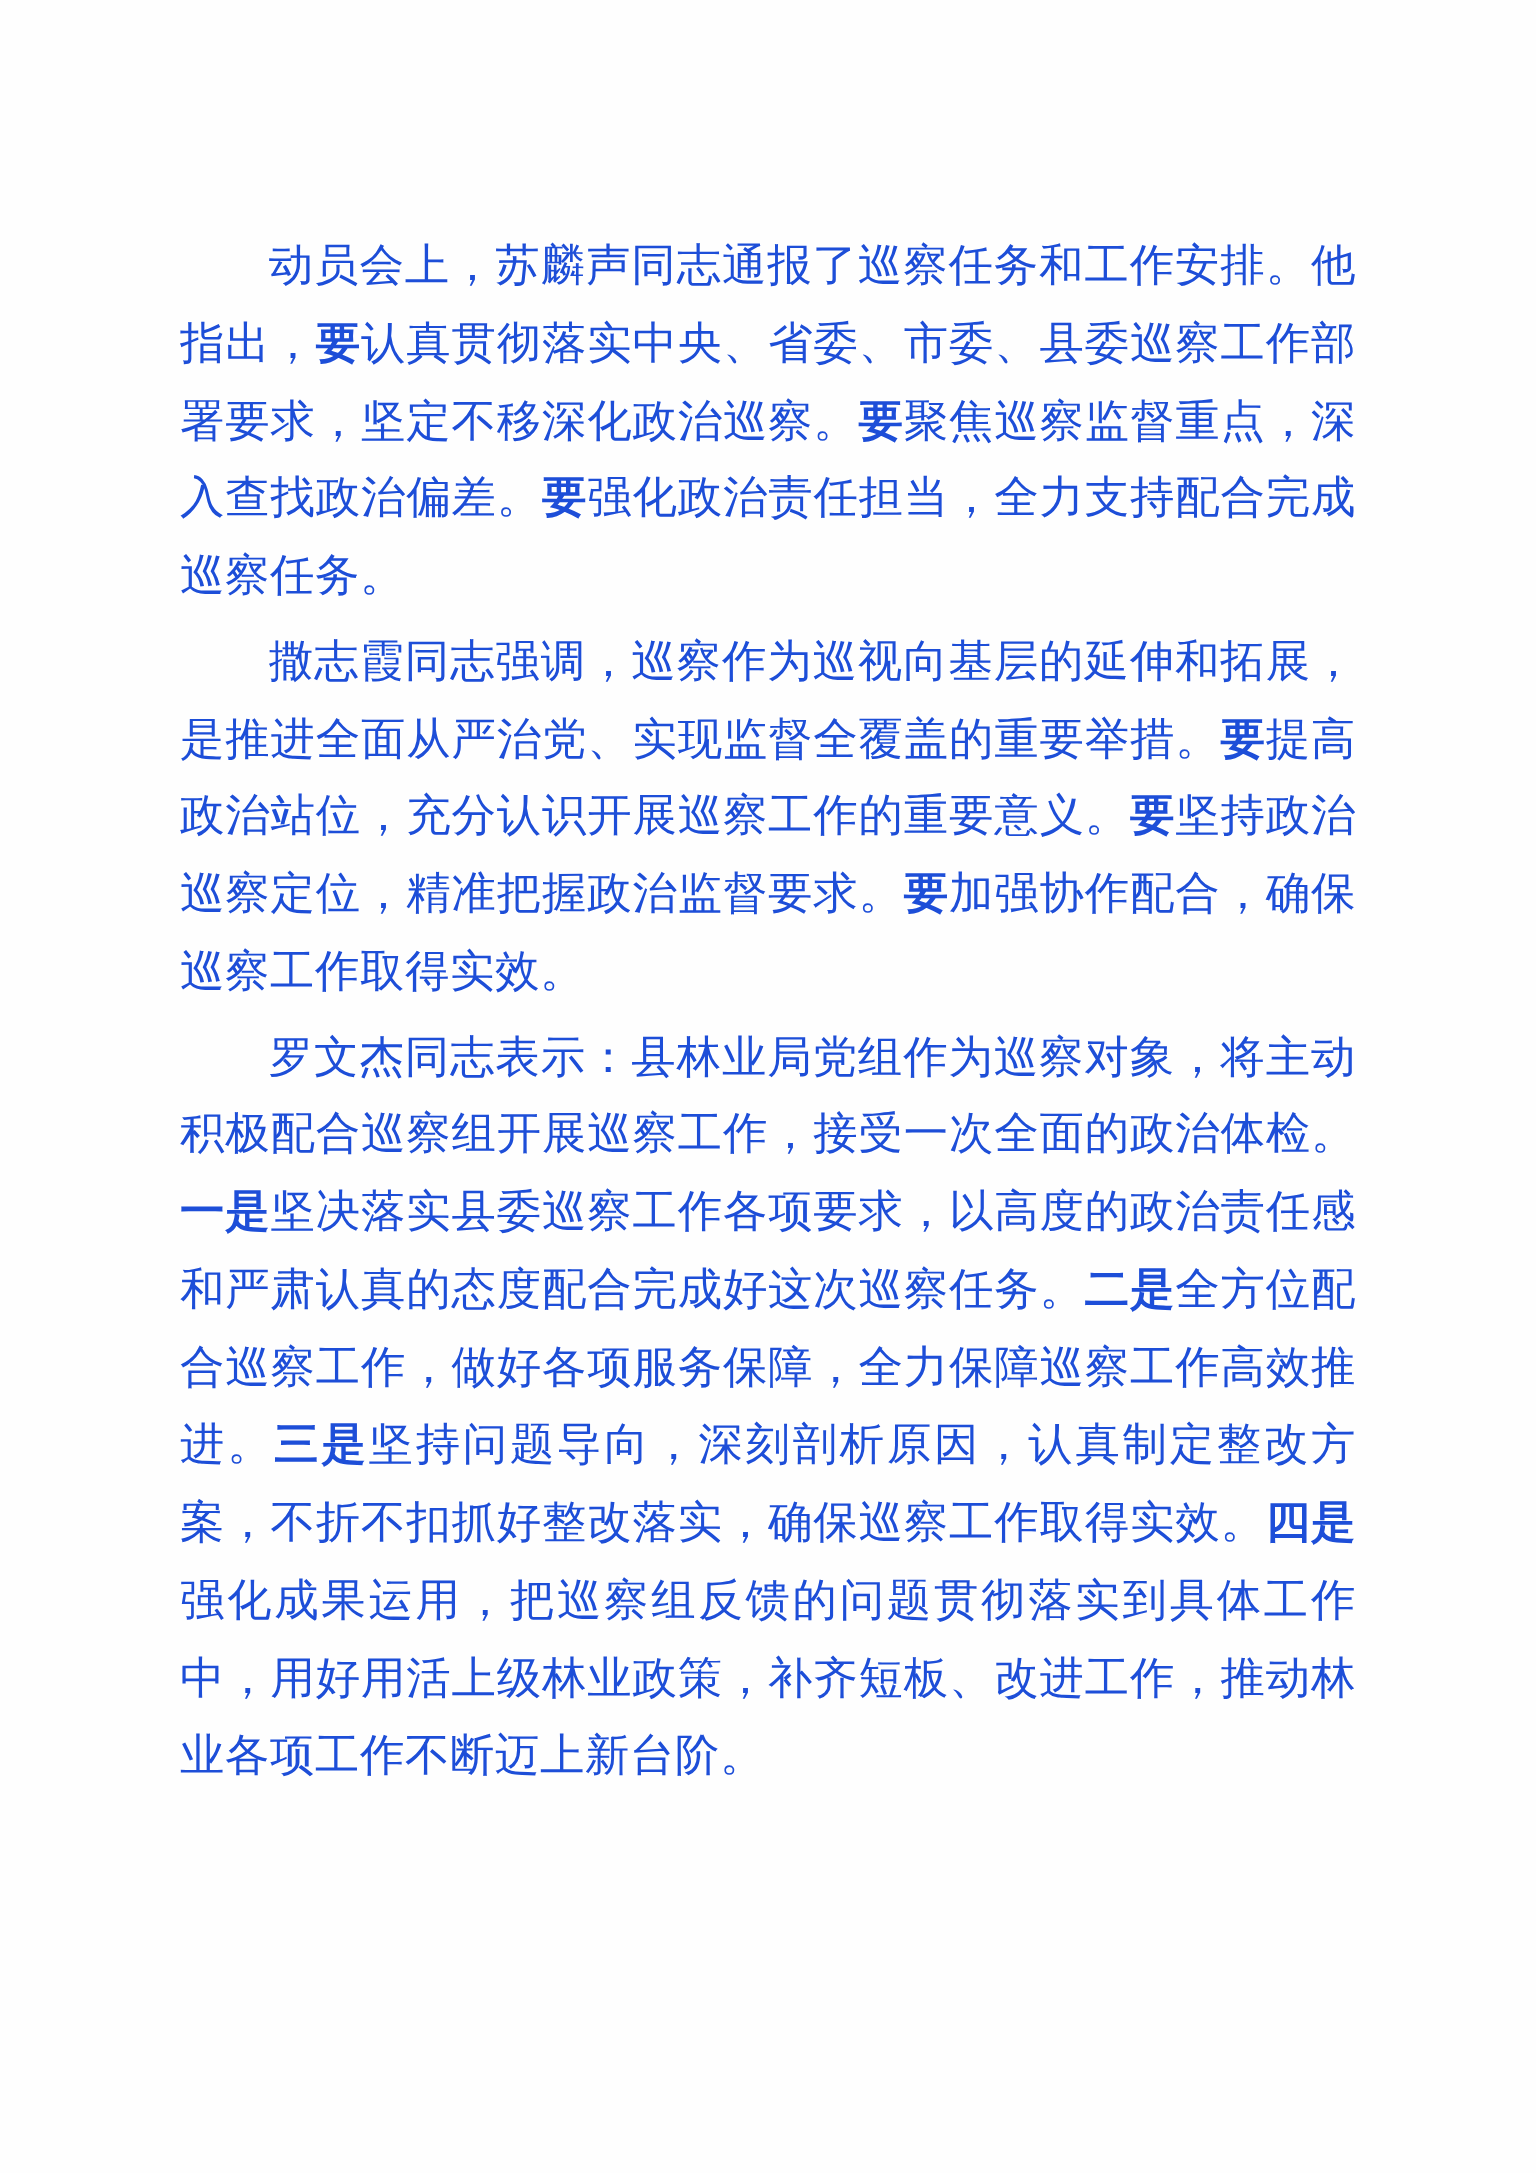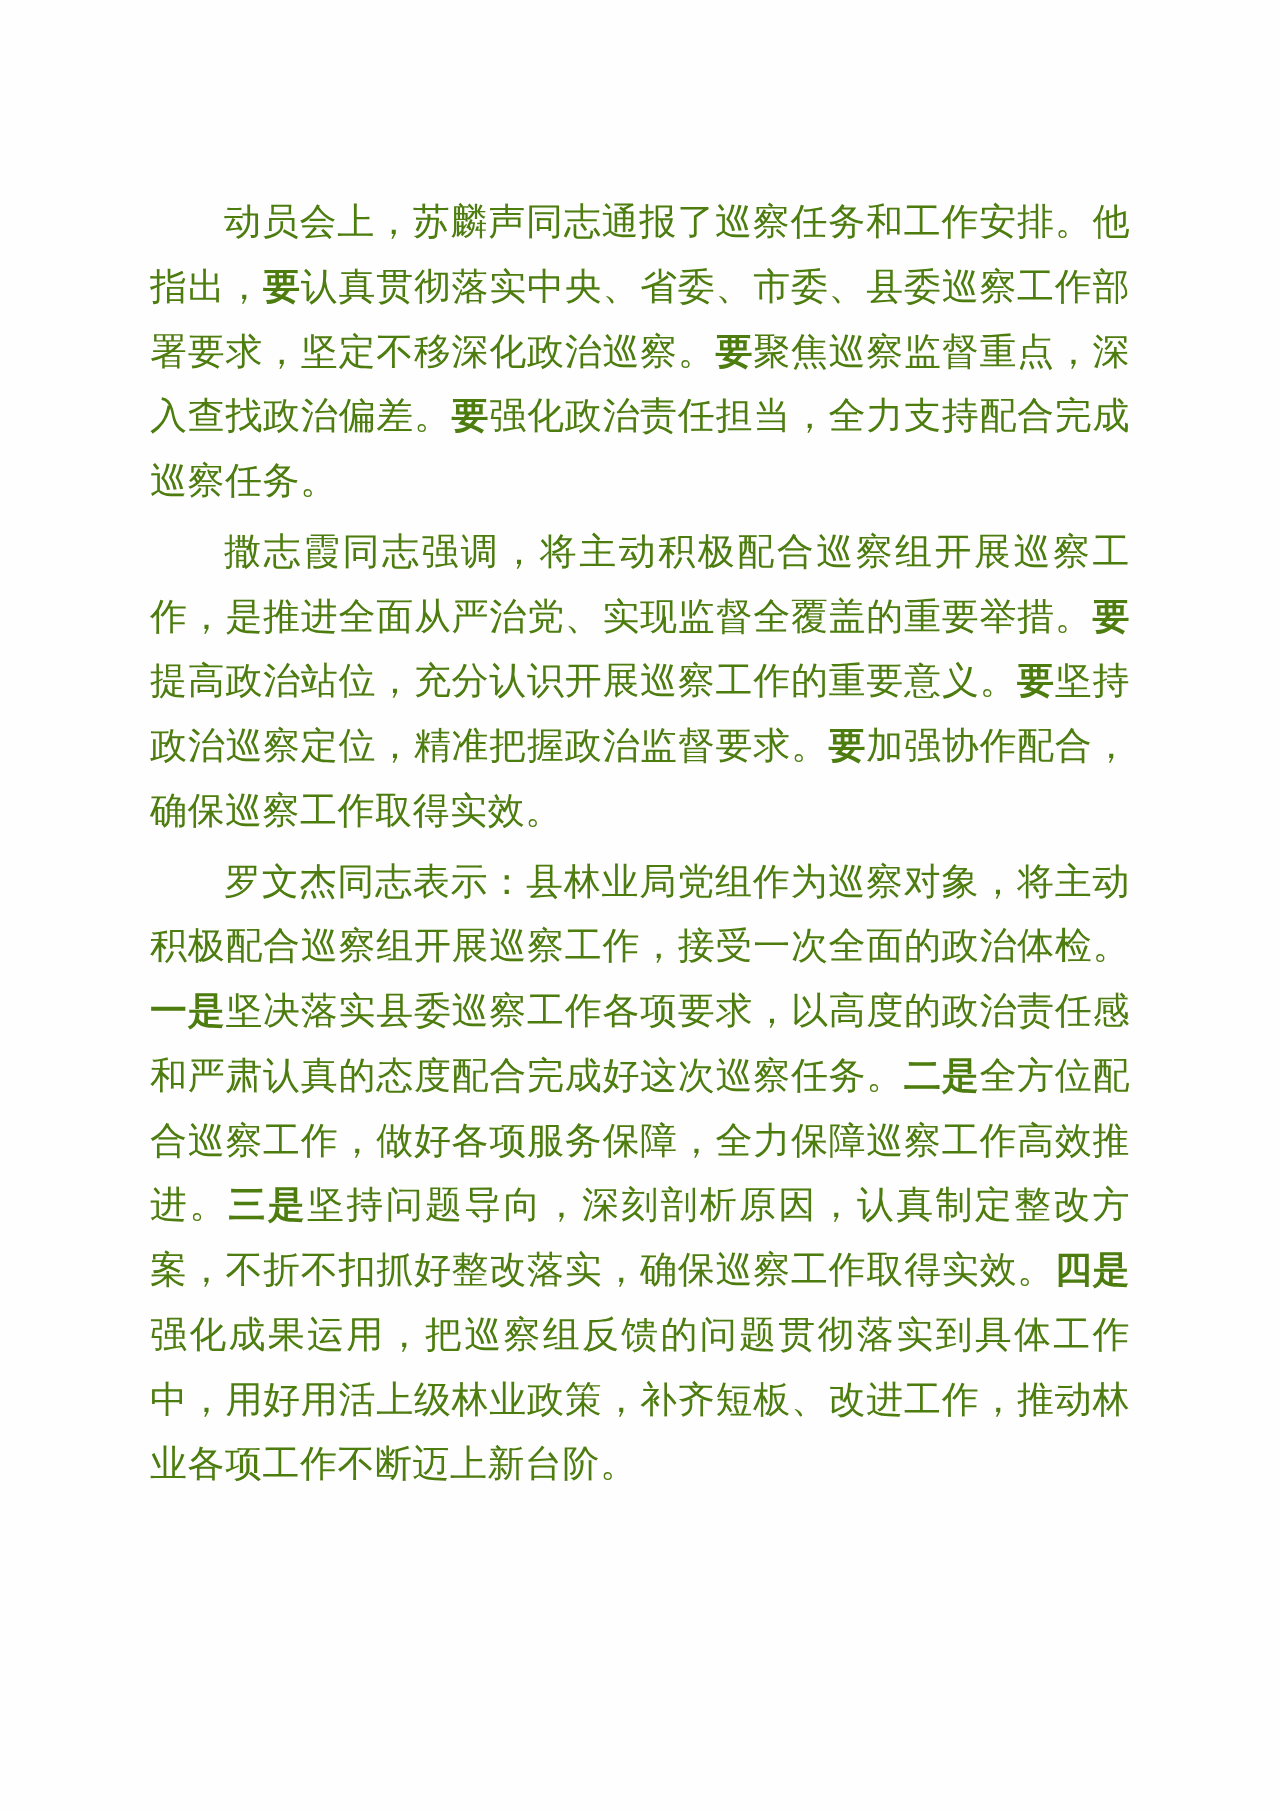--- a/index.html
+++ b/index.html
@@ -23,37 +23,37 @@
     box-sizing: border-box;
     padding: 190px 150px 80px 150px;
     overflow: hidden;
   }
   .body-text {
     font-size: 37px;
     line-height: 1.75;
     letter-spacing: 0.5px;
     text-align: justify;
     text-justify: inter-ideograph;
-    color: #4d7c0f;
+    color: #1d4ed8;
   }
   .para {
     margin: 0 0 6px 0;
     text-indent: 2em;
     font-weight: 400;
   }
   
   .run-bold {
     font-weight: 700;
   }
   .run-normal {
     font-weight: 400;
   }
 </style>
 </head>
 <body>
 
 <div class="page">
   <div class="body-text">
     <p class="para"><span class="run-normal">动员会上，苏麟声同志通报了巡察任务和工作安排。他指出，</span><span class="run-bold">要</span><span class="run-normal">认真贯彻落实中央、省委、市委、县委巡察工作部署要求，坚定不移深化政治巡察。</span><span class="run-bold">要</span><span class="run-normal">聚焦巡察监督重点，深入查找政治偏差。</span><span class="run-bold">要</span><span class="run-normal">强化政治责任担当，全力支持配合完成巡察任务。</span></p>
-    <p class="para"><span class="run-normal">撒志霞同志强调，将主动积极配合巡察组开展巡察工作，是推进全面从严治党、实现监督全覆盖的重要举措。</span><span class="run-bold">要</span><span class="run-normal">提高政治站位，充分认识开展巡察工作的重要意义。</span><span class="run-bold">要</span><span class="run-normal">坚持政治巡察定位，精准把握政治监督要求。</span><span class="run-bold">要</span><span class="run-normal">加强协作配合，确保巡察工作取得实效。</span></p>
+    <p class="para"><span class="run-normal">撒志霞同志强调，巡察作为巡视向基层的延伸和拓展，是推进全面从严治党、实现监督全覆盖的重要举措。</span><span class="run-bold">要</span><span class="run-normal">提高政治站位，充分认识开展巡察工作的重要意义。</span><span class="run-bold">要</span><span class="run-normal">坚持政治巡察定位，精准把握政治监督要求。</span><span class="run-bold">要</span><span class="run-normal">加强协作配合，确保巡察工作取得实效。</span></p>
     <p class="para"><span class="run-normal">罗文杰同志表示：县林业局党组作为巡察对象，将主动积极配合巡察组开展巡察工作，接受一次全面的政治体检。</span><span class="run-bold">一是</span><span class="run-normal">坚决落实县委巡察工作各项要求，以高度的政治责任感和严肃认真的态度配合完成好这次巡察任务。</span><span class="run-bold">二是</span><span class="run-normal">全方位配合巡察工作，做好各项服务保障，全力保障巡察工作高效推进。</span><span class="run-bold">三是</span><span class="run-normal">坚持问题导向，深刻剖析原因，认真制定整改方案，不折不扣抓好整改落实，确保巡察工作取得实效。</span><span class="run-bold">四是</span><span class="run-normal">强化成果运用，把巡察组反馈的问题贯彻落实到具体工作中，用好用活上级林业政策，补齐短板、改进工作，推动林业各项工作不断迈上新台阶。</span></p>
   </div>
 </div>
 
 </body></html>

